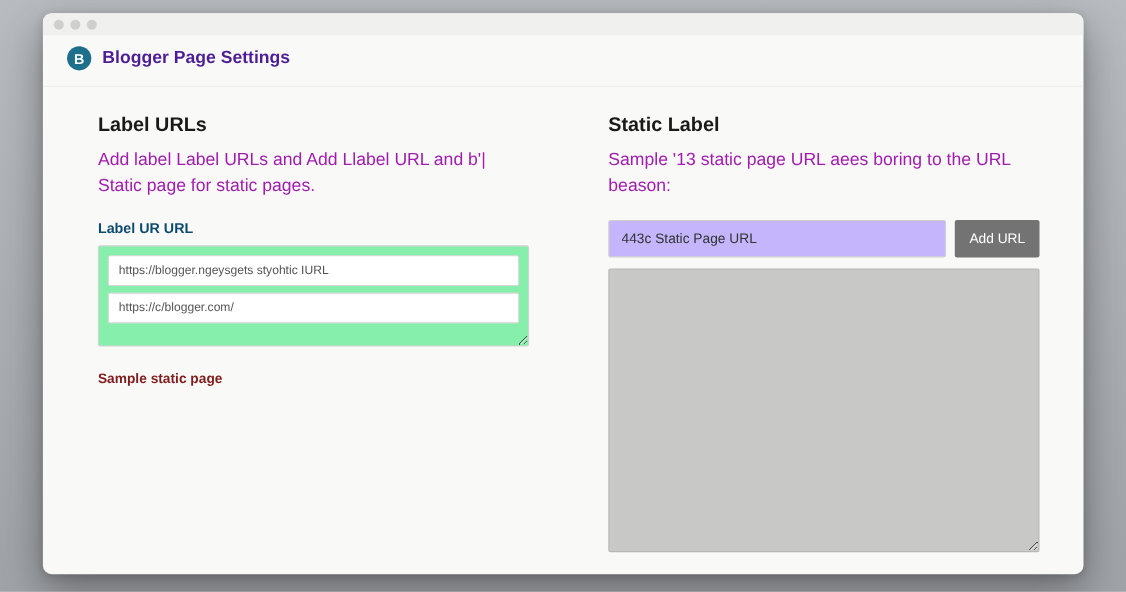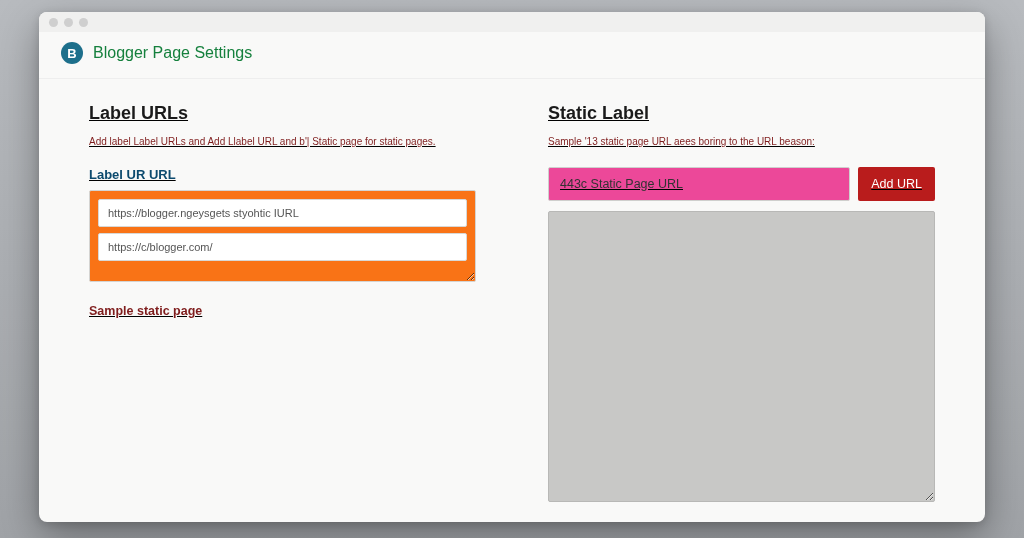--- a/index.html
+++ b/index.html
@@ -39,43 +39,42 @@
       gap: 10px;
       padding: 10px 22px 14px 22px;
       border-bottom: 1px solid #eee;
     }
     .logo {
       width: 22px; height: 22px; border-radius: 50%;
       background: #1d6f8b;
       color: #fff; font-weight: 700; font-size: 13px;
       display: flex; align-items: center; justify-content: center;
     }
-    .header-title { font-size: 16px; font-weight: 400; color: #15803d; }
+    .header-title { font-size: 16px; font-weight: 700; color: #4c1d95; }
     .content {
       flex: 1;
       display: flex;
-      padding: 24px 50px 20px 50px;
+      padding: 24px 40px 20px 50px;
       gap: 72px;
-      text-decoration: underline;
     }
     .col { flex: 1; display: flex; flex-direction: column; }
     .section-title {
       font-size: 18px; font-weight: 700; color: #1a1a1a; margin-bottom: 10px;
     }
     .section-desc {
-      font-size: 10px; color: #7f1d1d; line-height: 1.5; margin-bottom: 18px;
+      font-size: 16px; color: #a21caf; line-height: 1.5; margin-bottom: 18px;
     }
     .field-label {
       font-size: 13px; font-weight: 700; color: #0c4a6e; margin-bottom: 8px;
     }
     .url-box {
       border: 1px solid #d4d4d2;
       border-radius: 2px;
       padding: 8px;
-      background: #f97316;
+      background: #86efac;
       resize: both;
       overflow: auto;
       min-height: 92px;
       margin-bottom: 22px;
     }
     .url-row {
       width: 100%;
       border: 1px solid #d8d8d6;
       background: #fff;
       font-size: 11px;
@@ -84,28 +83,28 @@
       margin-bottom: 6px;
       border-radius: 2px;
     }
     .url-row:last-child { margin-bottom: 0; }
     .sub-title { font-size: 12.5px; font-weight: 700; color: #7f1d1d; margin-bottom: 6px; }
     .sub-desc { font-size: 11.5px; color: #5a6570; line-height: 1.55; }
     .right-row { display: flex; gap: 8px; margin-bottom: 10px; }
     .input {
       flex: 1;
       border: 1px solid #cfcfcd;
-      background: #ec4899;
+      background: #c4b5fd;
       font-size: 12.5px;
       color: #333;
       padding: 9px 11px;
       border-radius: 2px;
     }
     .btn-add {
-      background: #b91c1c;
+      background: #737373;
       color: #fff;
       border: none;
       font-size: 12.5px;
       font-weight: 500;
       padding: 0 13px;
       border-radius: 2px;
       cursor: pointer;
       white-space: nowrap;
     }
     .big-area {

